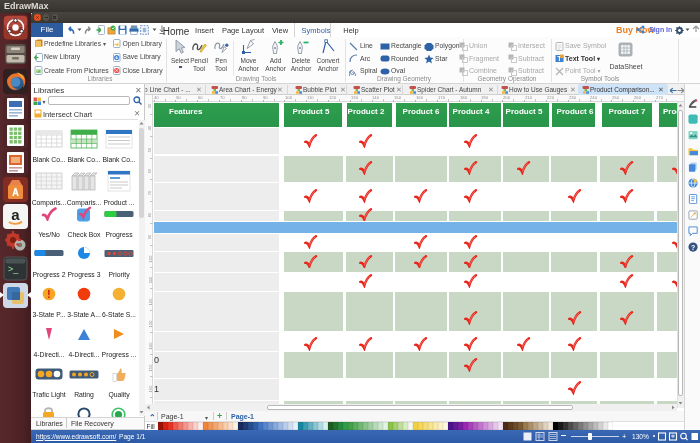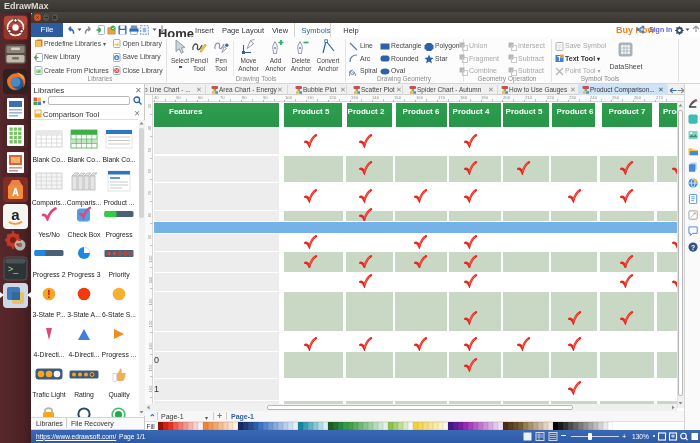--- a/index.html
+++ b/index.html
@@ -153,21 +153,21 @@
 <svg class="abs" style="left:140px;top:24.5px" width="9" height="10" viewBox="0 0 10 11">
       <rect x="0.8" y="0.8" width="8.4" height="9.4" fill="none" stroke="#6a90c8" stroke-width="1.2" stroke-dasharray="2 1.2"></rect>
       <rect x="3" y="3" width="4" height="5" fill="#9db6d8"></rect>
     </svg>
 <svg class="abs" style="left:151.5px;top:28px" width="5" height="4">
       <path d="M0.5,0.5 L2.5,3 L4.5,0.5Z" fill="#555"></path>
     </svg>
 <svg class="abs" style="left:159px;top:25px" width="6" height="9">
       <path d="M3,0.5 v6 M1,4.5 l2,2.5 l2,-2.5 M0.5,8.5 h5" stroke="#777" stroke-width="1" fill="none"></path>
     </svg>
-<div style="position:absolute;left:176px;top:26px;transform:translateX(-50%);font-size:13px;color:#333;white-space:nowrap;font-weight:bold;">Home</div>
+<div style="position:absolute;left:176px;top:26px;transform:translateX(-50%);font-size:10px;color:#333;white-space:nowrap;">Home</div>
 <div style="position:absolute;left:204.5px;top:26px;transform:translateX(-50%);font-size:7.5px;color:#333;white-space:nowrap;">Insert</div>
 <div style="position:absolute;left:243px;top:26px;transform:translateX(-50%);font-size:7.5px;color:#333;white-space:nowrap;">Page Layout</div>
 <div style="position:absolute;left:280px;top:26px;transform:translateX(-50%);font-size:7.5px;color:#333;white-space:nowrap;">View</div>
 <div style="position:absolute;left:316px;top:26px;transform:translateX(-50%);font-size:7.5px;color:#2d5fa6;white-space:nowrap;text-align:right;">Symbols</div>
 <div style="position:absolute;left:351px;top:26px;transform:translateX(-50%);font-size:7.5px;color:#333;white-space:nowrap;">Help</div>
 <div style="position:absolute;left:294px;top:22.5px;width:1px;height:14.5px;background:#d4d4d4;"></div>
 <div style="position:absolute;left:330px;top:22.5px;width:1px;height:14.5px;background:#d4d4d4;"></div>
 <div style="position:absolute;left:616px;top:24.5px;font-size:9px;font-weight:bold;color:#f07f1e;">Buy Now</div>
 <svg class="abs" style="left:636px;top:25px" width="9" height="9">
       <circle cx="7" cy="2" r="1.6" fill="#3b82d8"></circle>
@@ -515,21 +515,21 @@
       <circle cx="3.8" cy="3.8" r="2.8" fill="none" stroke="#2d62a7" stroke-width="1.3"></circle>
       <path d="M6,6 L8.5,8.5" stroke="#2d62a7" stroke-width="1.4"></path>
     </svg>
 <div style="position:absolute;left:31px;top:107.5px;width:107px;height:12px;background:#fff;border-bottom:1px solid #e0e0e0;"></div>
 <div class="abs" style="left:33.5px;top:109px">
       <svg width="8" height="9">
         <rect x="0.5" y="0.5" width="7" height="8" fill="#f0ad2e"></rect>
         <rect x="1.5" y="1.5" width="5" height="3" fill="#fff"></rect>
       </svg>
     </div>
-<div style="position:absolute;left:43px;top:109.5px;font-size:7.5px;color:#333;">Comparison Tool</div>
+<div style="position:absolute;left:43px;top:109.5px;font-size:7.5px;color:#333;">Intersect Chart</div>
 <div style="position:absolute;left:134px;top:109px;font-size:7.5px;color:#777;">✕</div>
 <div style="position:absolute;left:138.5px;top:120px;width:6px;height:296px;background:#f2f2f2;"></div>
 <svg class="abs" style="left:139px;top:121px" width="5" height="5">
       <path d="M0.5,3.5 L2.5,1 L4.5,3.5Z" fill="#888"></path>
     </svg>
 <div style="position:absolute;left:139px;top:128px;width:5px;height:90px;background:#d5d5d5;border-radius:2px;"></div>
 <svg class="abs" style="left:139px;top:410px" width="5" height="5">
       <path d="M0.5,1 L2.5,3.5 L4.5,1Z" fill="#888"></path>
     </svg>
 <div class="abs" style="left:35.0px;top:128.0px">

